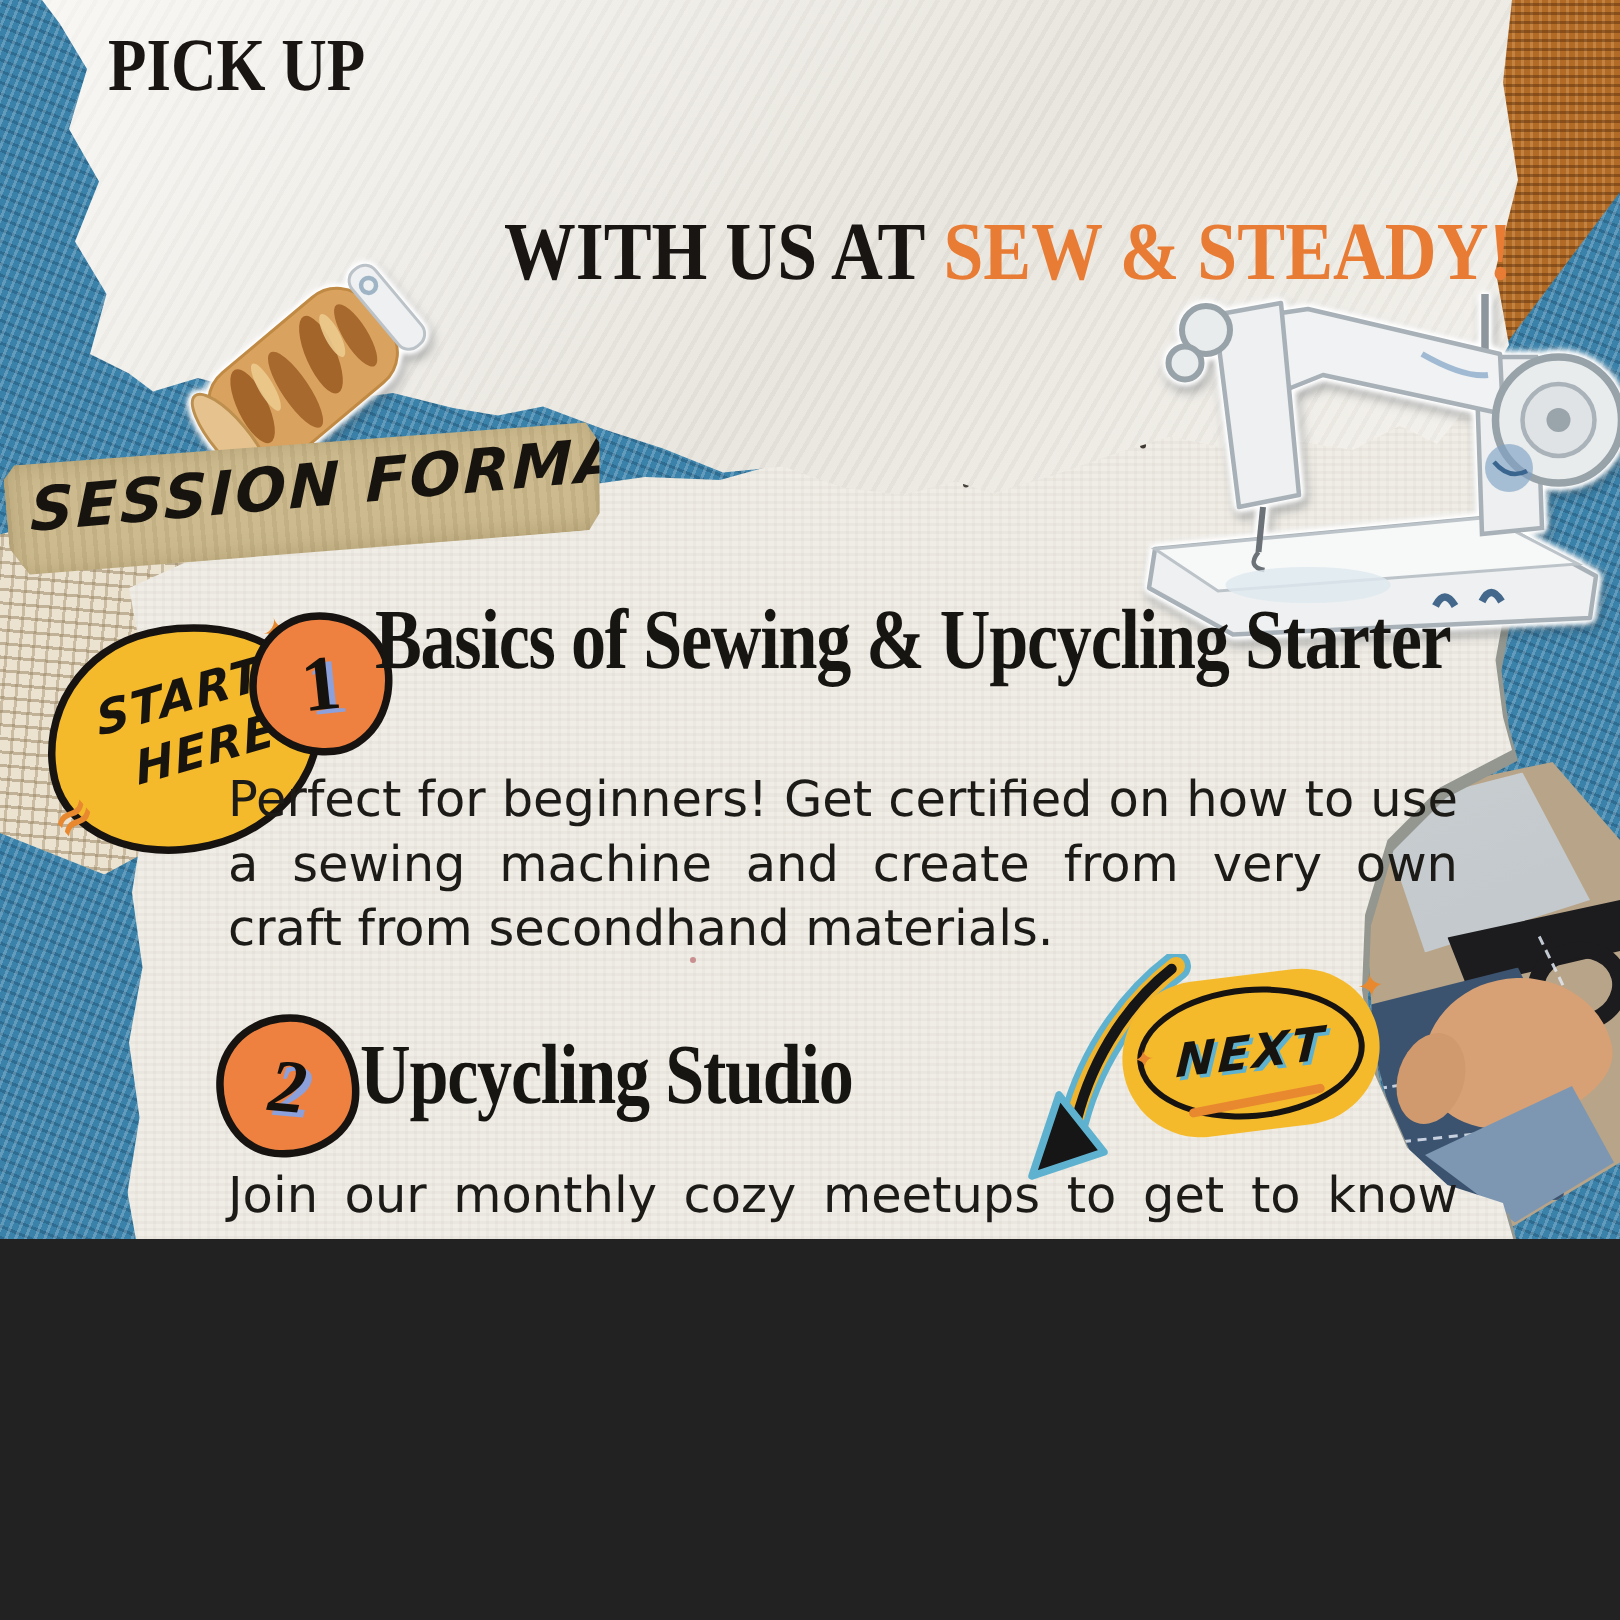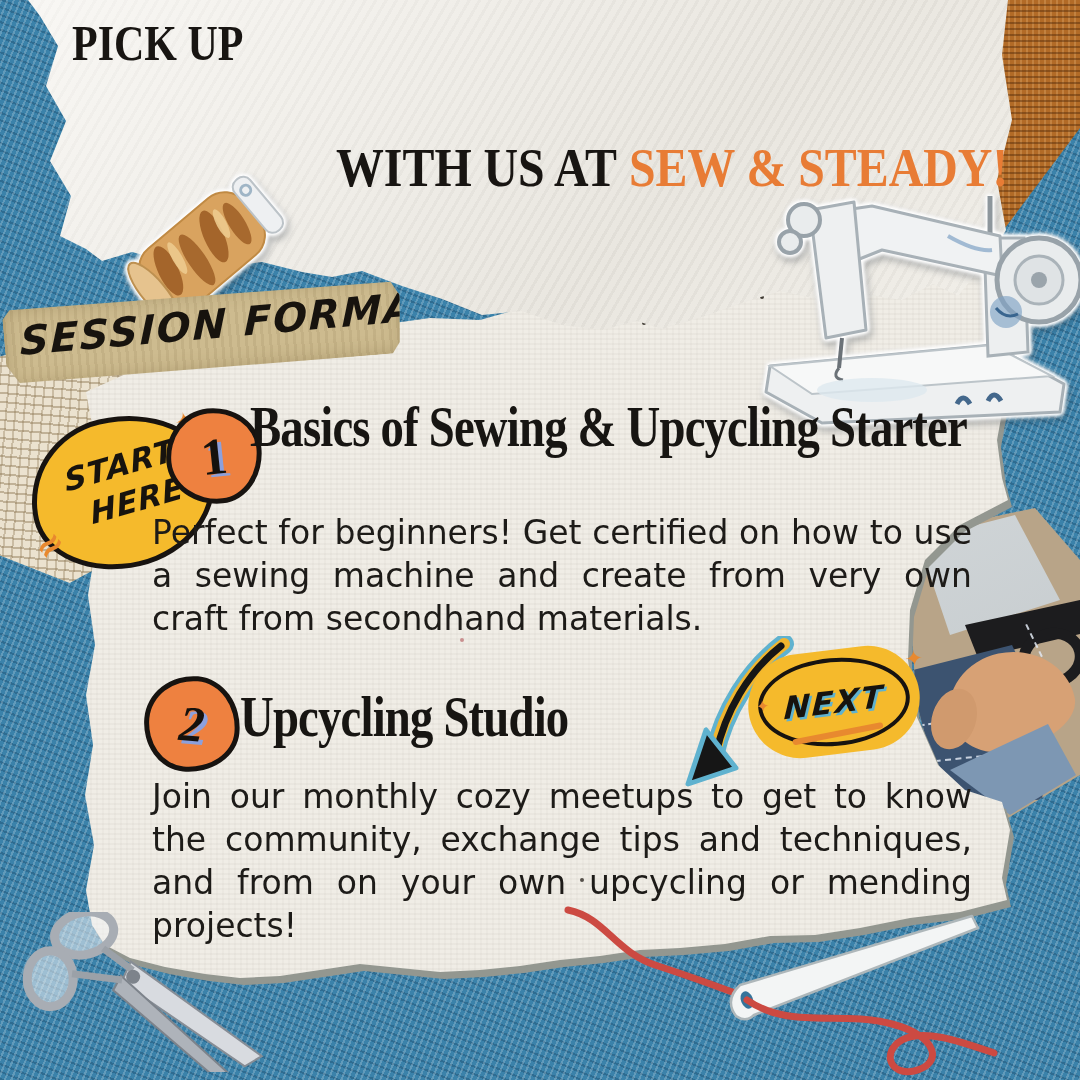--- a/index.html
+++ b/index.html
@@ -1,16 +1,16 @@
 <!DOCTYPE html>
 <html style="--denim-blue: #3b82aa; --paper-white: #f0ede6; --accent-orange: #e87c35; --badge-yellow: #f5ba2c; --number-orange: #ee8140; --tape-khaki: #cdbb8f; --burlap-rust: #b26b27; --thread-red: #cc4a42; --arrow-blue: #5fb2cf; --ink-black: #1c1c1c;"><head>
 <meta charset="utf-8">
 <style>
   html,body{margin:0;padding:0;background:#222;}
-  .page{position:relative;width:1080px;height:1080px;overflow:hidden;
+  .page{position:relative;width:1080px;height:826px;overflow:hidden;
         font-family:"DejaVu Sans",sans-serif;}
   .layer{position:absolute;inset:0;}
 
   
   .denim{background-color:var(--denim-blue,#3b82aa);
     background-image:
       repeating-linear-gradient(112deg, rgba(255,255,255,.20) 0 2px, rgba(255,255,255,0) 2px 6px),
       repeating-linear-gradient(22deg, rgba(16,56,86,.30) 0 2px, rgba(0,0,0,0) 2px 7px);}
   .burlap{clip-path:polygon(950px 0,1080px 0,1080px 128px,1002px 232px,962px 90px);
     background-color:var(--burlap-rust,#b26b27);

